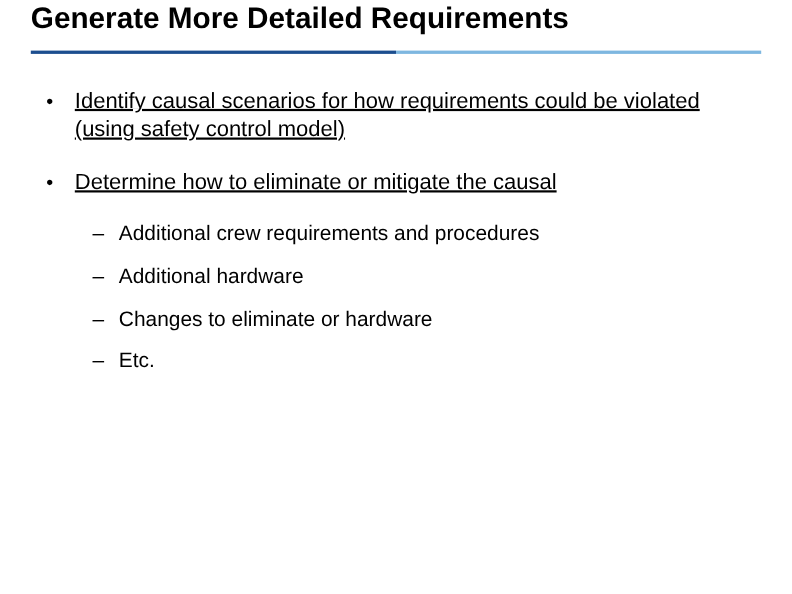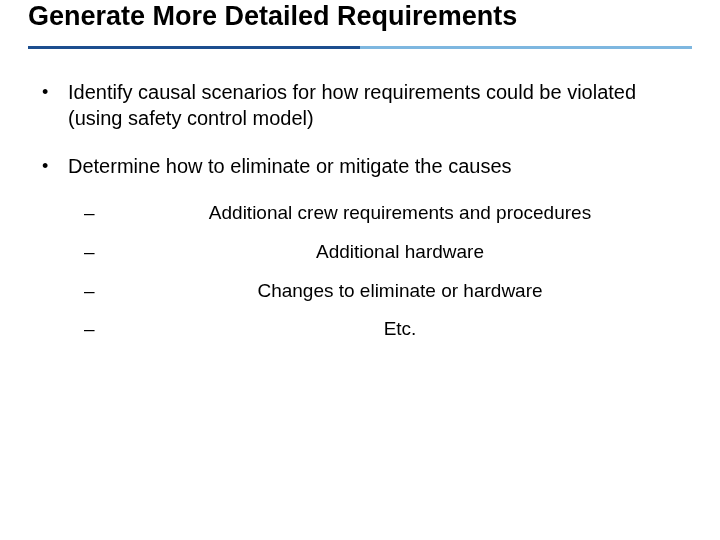--- a/index.html
+++ b/index.html
@@ -51,57 +51,57 @@
       margin-bottom: 22px;
     }
     .bullet1 .dot {
       width: 26px;
       flex-shrink: 0;
       font-size: 18px;
       padding-top: 2px;
     }
     .bullet1 .txt {
       flex: 1;
+      text-decoration: underline;
     }
     .sublist {
       padding-left: 42px;
       font-size: 19px;
     }
     .bullet2 {
       display: flex;
       margin-bottom: 14px;
     }
     .bullet2 .dash {
       width: 24px;
       flex-shrink: 0;
     }
     .bullet2 .txt {
       flex: 1;
-      text-align: center;
     }
   </style>
 </head>
 <body>
 
 <div class="slide">
   <h1 class="title">Generate More Detailed Requirements</h1>
   <div class="rule">
     <div class="rule-dark"></div>
     <div class="rule-light"></div>
   </div>
   <div class="content">
 
     <div class="bullet1">
       <div class="dot">•</div>
       <div class="txt">Identify causal scenarios for how requirements could be violated (using safety control model)</div>
     </div>
 
     <div class="bullet1">
       <div class="dot">•</div>
-      <div class="txt">Determine how to eliminate or mitigate the causes</div>
+      <div class="txt">Determine how to eliminate or mitigate the causal</div>
     </div>
 
     <div class="sublist">
       <div class="bullet2">
         <div class="dash">–</div>
         <div class="txt">Additional crew requirements and procedures</div>
       </div>
       <div class="bullet2">
         <div class="dash">–</div>
         <div class="txt">Additional hardware</div>

